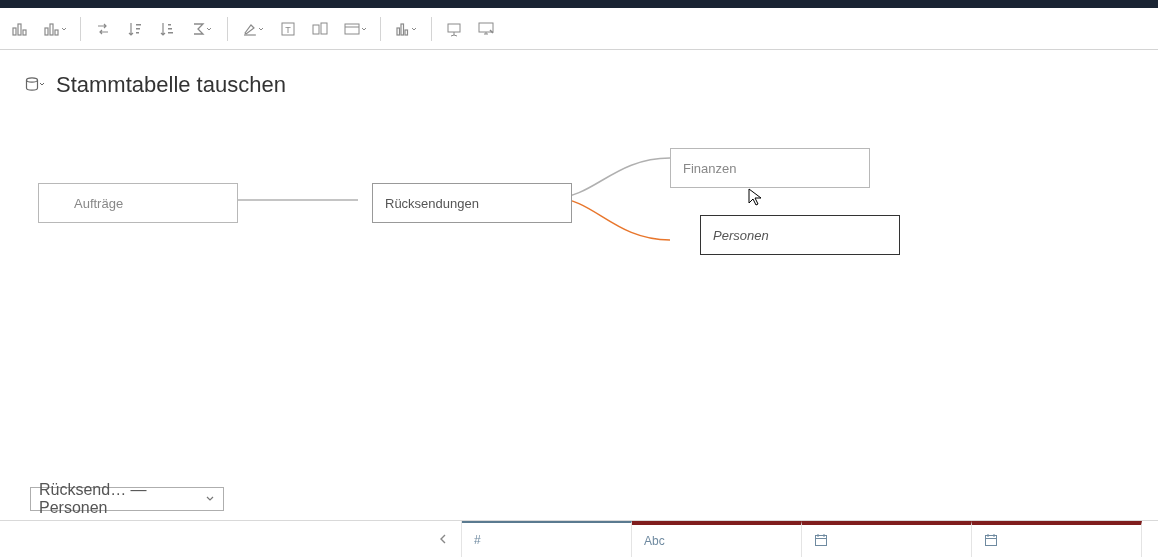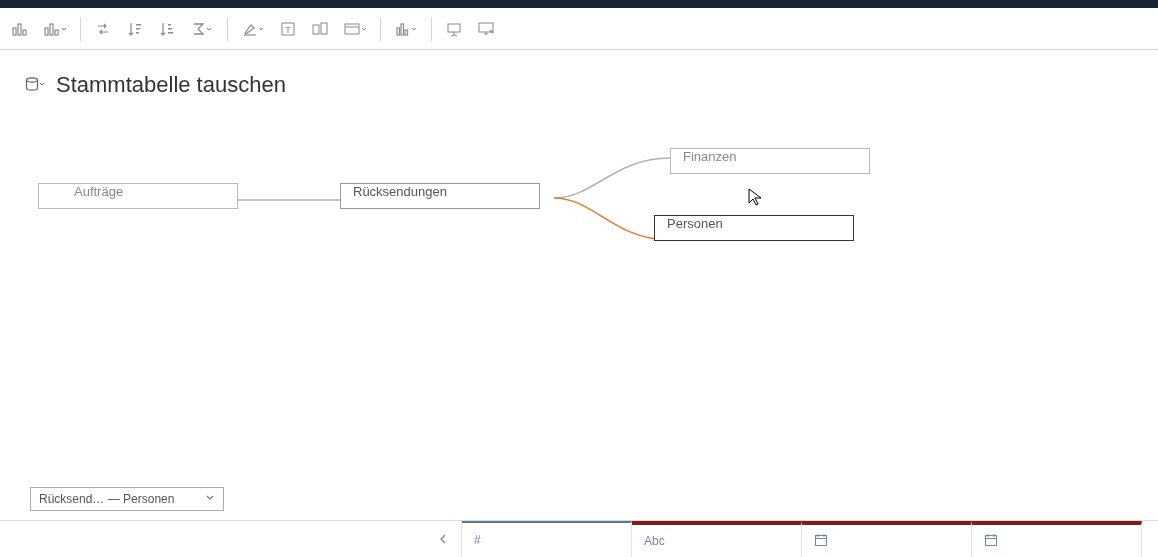--- a/index.html
+++ b/index.html
@@ -64,42 +64,43 @@
     font-weight: 400;
     color: #333;
   }
   .canvas {
     position: relative;
     height: 380px;
   }
   .node {
     position: absolute;
     width: 200px;
-    height: 26px;
+    height: 40px;
     border: 1px solid #999;
     background: #fff;
     display: flex;
+    align-items: center;
     padding: 0 12px;
     color: #555;
     font-size: 13px;
   }
   .node.faded { color: #888; border-color: #b8b8b8; }
   .node.selected { border-color: #333; }
 
   .bottom-selector {
     position: absolute;
     left: 30px;
     top: 487px;
     width: 194px;
     height: 24px;
     border: 1px solid #aeaeae;
     display: flex;
     align-items: center;
     padding: 0 8px;
-    font-size: 12px;
+    font-size: 16px;
     color: #555;
     justify-content: space-between;
     background: #fff;
   }
   .bottom-selector .caret {
     color: #777;
   }
 
   .grid-head {
     position: absolute;
@@ -270,27 +271,27 @@
       <line x1="0" y1="10" x2="120" y2="10" stroke="#b0b0b0" stroke-width="1.5"></line>
     </svg>
     <svg class="connector" style="left:554px; top:50px;" width="120" height="100">
       <path d="M0 50 C 40 50, 60 10, 116 10" stroke="#b0b0b0" stroke-width="1.5" fill="none"></path>
       <path d="M0 50 C 40 50, 60 92, 116 92" stroke="#e8762c" stroke-width="1.5" fill="none"></path>
     </svg>
 
     <div class="node faded" style="left:38px; top:85px;padding-left:35px;">
       <span>Aufträge</span>
     </div>
-    <div class="node" style="left:340px; top:85px;">
+    <div class="node" style="left:372px; top:85px;">
       <span>Rücksendungen</span>
     </div>
     <div class="node faded" style="left:670px; top:50px;">
       <span>Finanzen</span>
     </div>
-    <div class="node selected" style="left:654px; top:117px;">
+    <div class="node selected" style="left:700px; top:117px;font-style:italic;">
       <span>Personen</span>
     </div>
   </div>
 </div>
 
 <div class="bottom-selector">
   <span>Rücksend…   —  Personen</span>
   <span class="caret">
     <svg width="10" height="10" viewBox="0 0 10 10">
         <path d="M2 3 L5 6 L8 3" stroke="#777" fill="none" stroke-width="1.2"></path>

